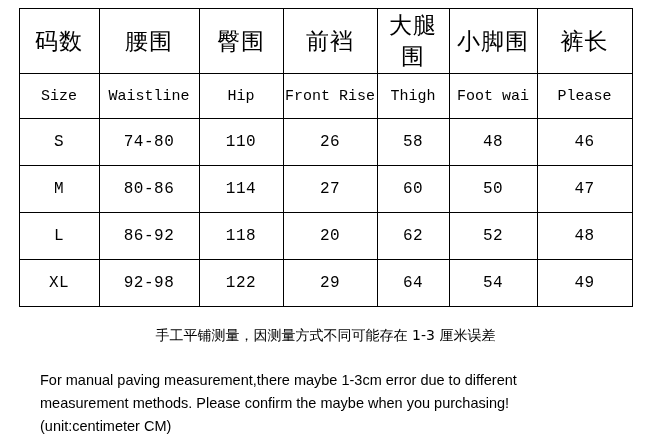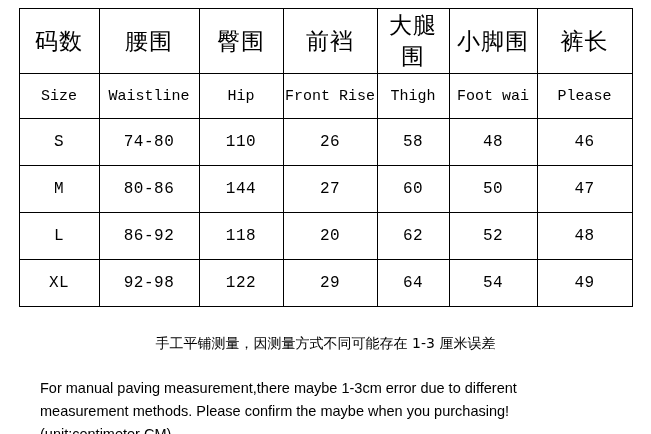--- a/index.html
+++ b/index.html
@@ -60,21 +60,21 @@
     font-size: 16px;
     font-family: "Liberation Mono", monospace;
     letter-spacing: 0.5px;
   }
 
   .note-cn {
     text-align: center;
     font-family: "DejaVu Sans", sans-serif;
     font-size: 14px;
     line-height: 24px;
-    margin-top: 24px;
+    margin-top: 16px;
     color: #000;
   }
   .note-cn div {
     white-space: nowrap;
   }
   .note-en {
     margin: 22px 40px 0 40px;
     font-family: "Liberation Sans", sans-serif;
     font-size: 14.5px;
     line-height: 23px;
@@ -125,21 +125,21 @@
         <td>74-80</td>
         <td>110</td>
         <td>26</td>
         <td>58</td>
         <td>48</td>
         <td>46</td>
       </tr>
       <tr class="row-data">
         <td>M</td>
         <td>80-86</td>
-        <td>144</td>
+        <td>114</td>
         <td>27</td>
         <td>60</td>
         <td>50</td>
         <td>47</td>
       </tr>
       <tr class="row-data">
         <td>L</td>
         <td>86-92</td>
         <td>118</td>
         <td>20</td>

